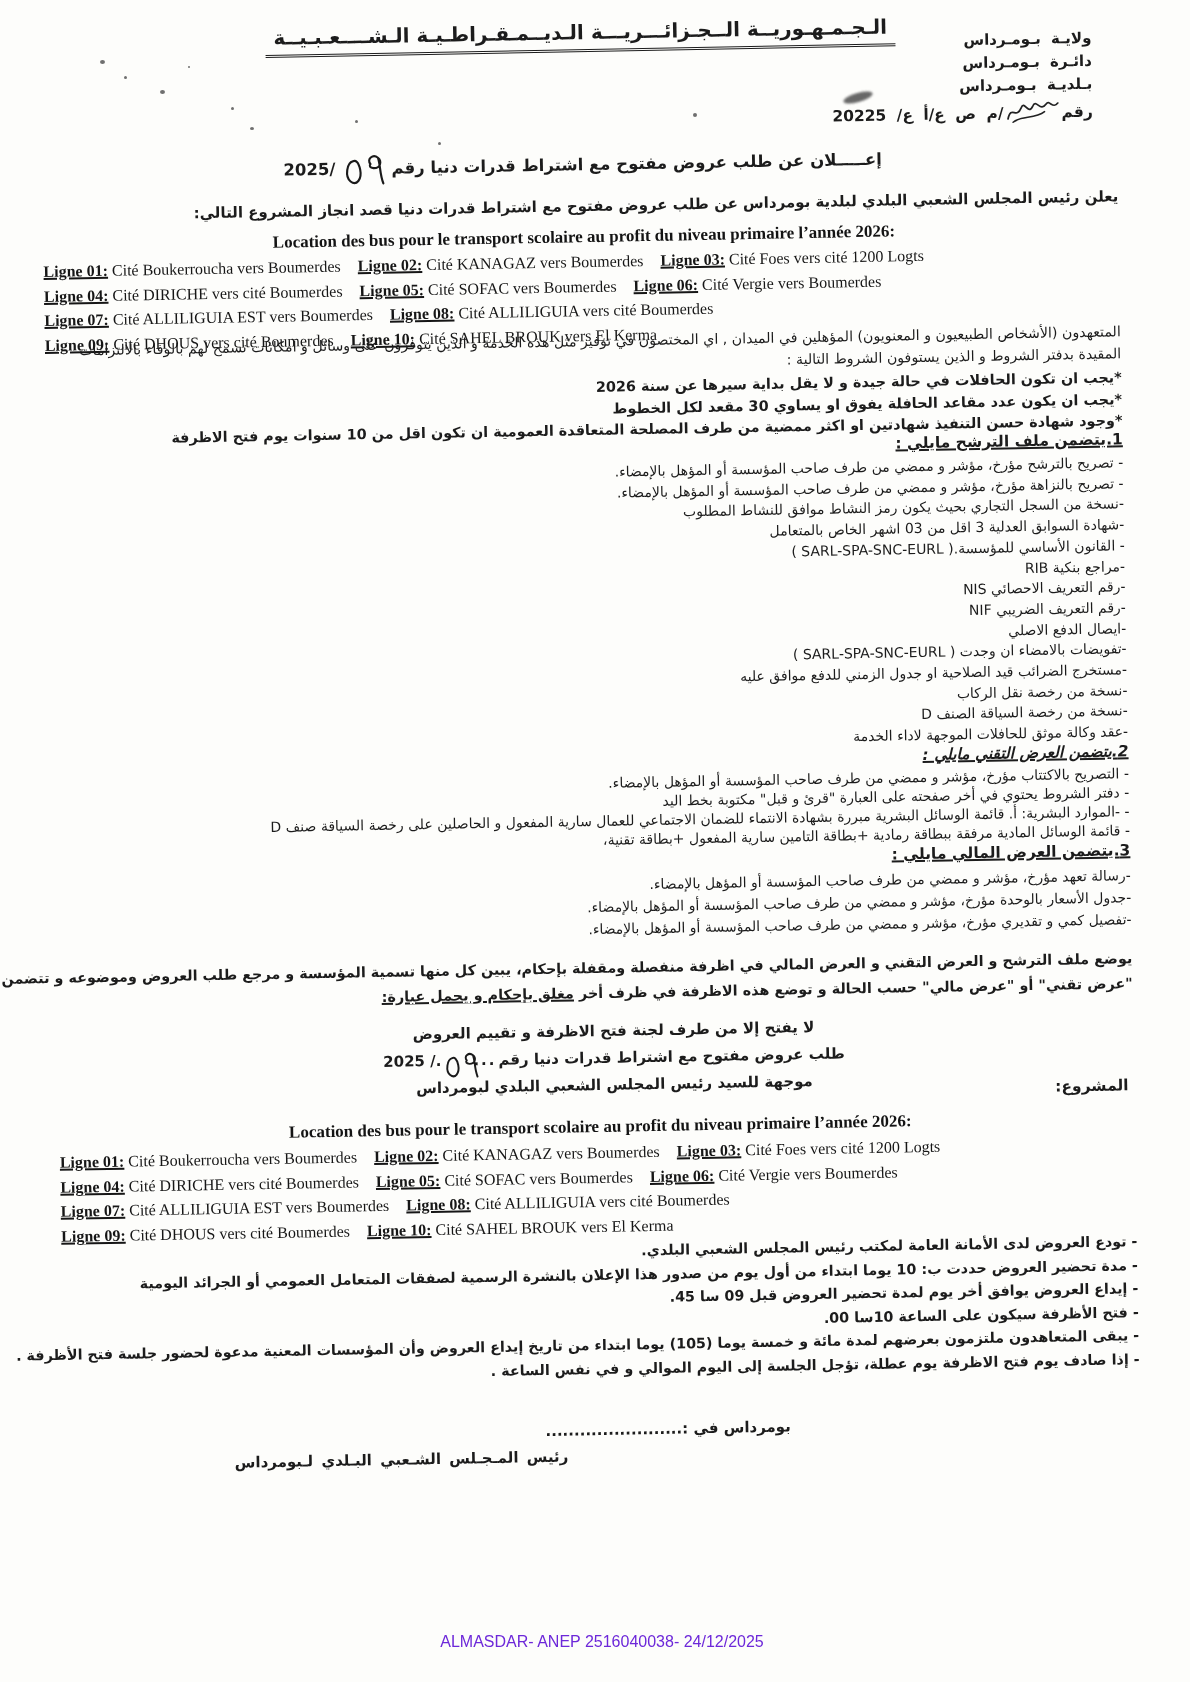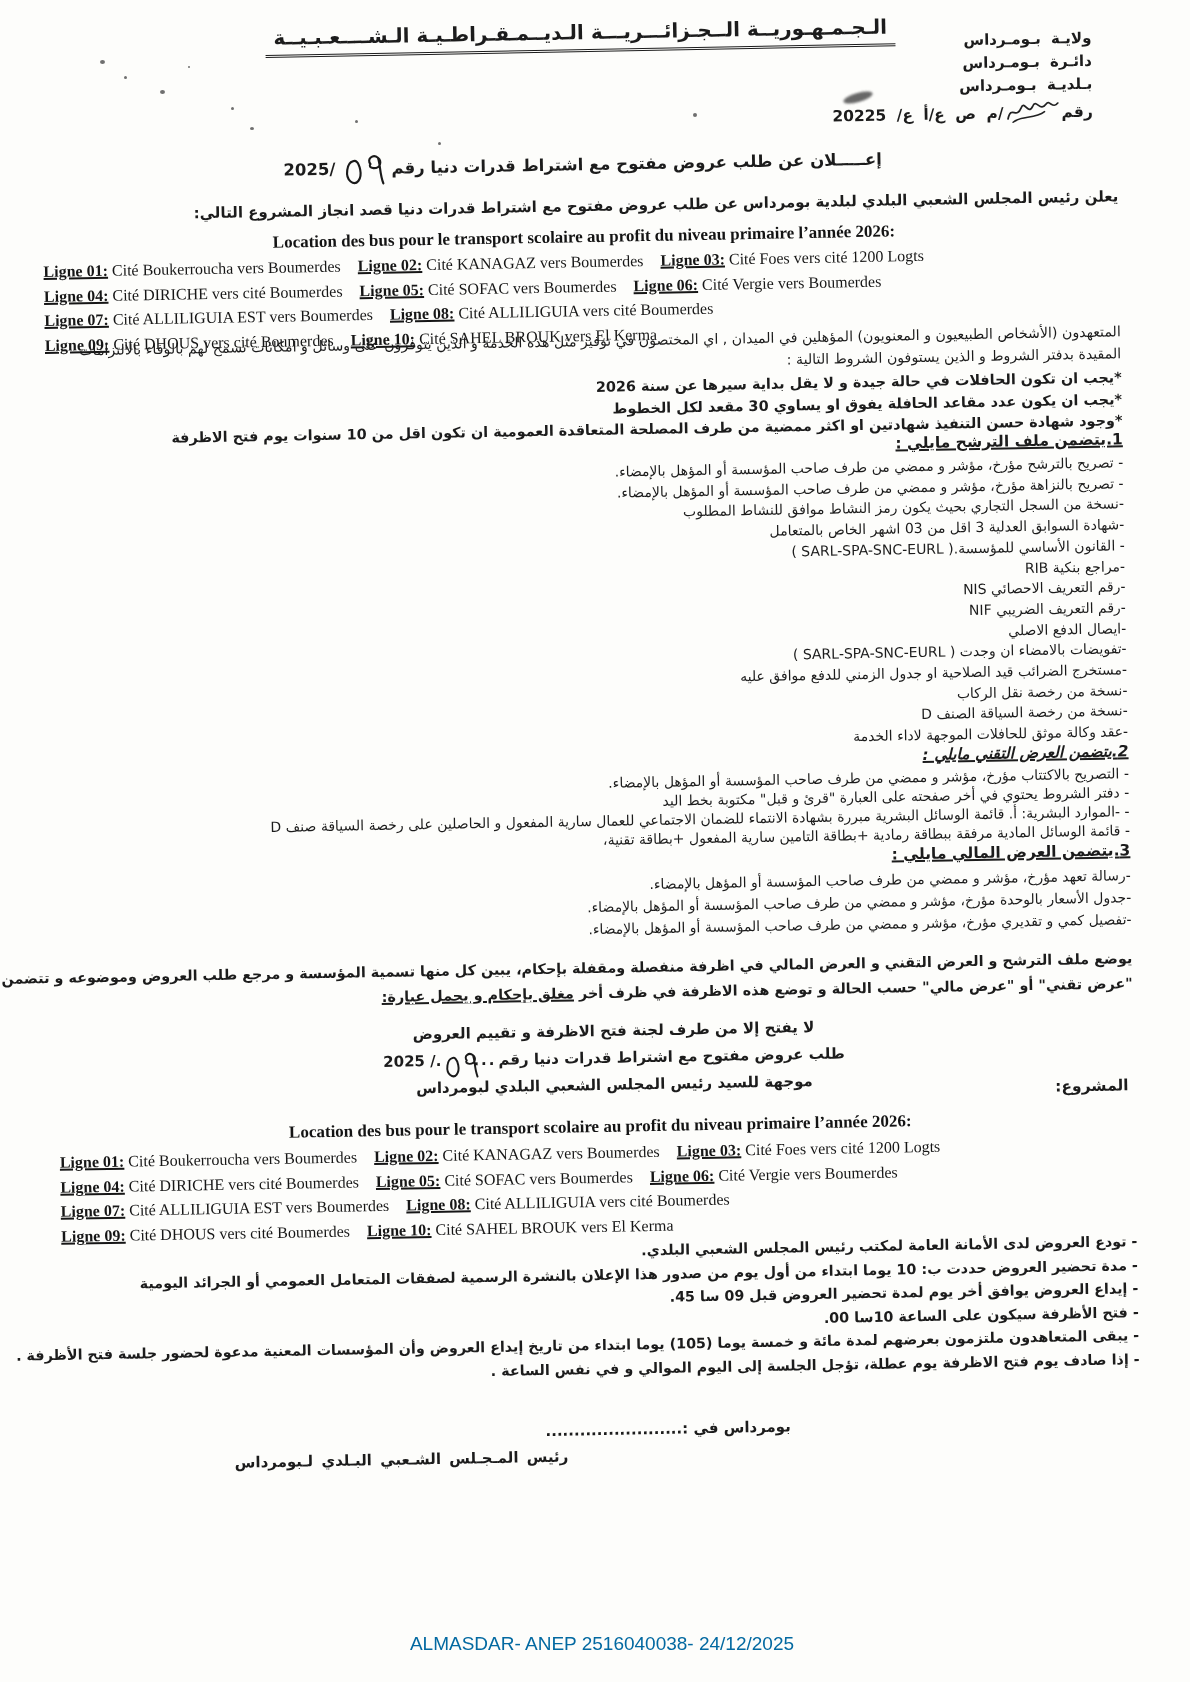--- a/index.html
+++ b/index.html
@@ -43,21 +43,21 @@
   .sealed .row2{display:flex;direction:rtl;justify-content:center;align-items:center;gap:2px;height:30px;}
   .dots{letter-spacing:2px;}
   .projlabel{top:1086px;right:66px;font-size:15.5px;font-weight:700;}
   
   .deposit{top:1240px;right:60px;font-size:14.3px;font-weight:600;line-height:23.6px;}
   
   .sigplace{top:1421px;right:410px;font-size:15px;font-weight:700;}
   .sigtitle{top:1447px;right:633px;font-size:15px;font-weight:700;letter-spacing:.3px;word-spacing:3px;}
   
   .footer{top:1633px;left:14px;right:0;text-align:center;font-family:"Liberation Sans",sans-serif;
-          font-size:19px;color:#0369a1;}
+          font-size:16px;color:#6d28d9;}
   
   .speck{position:absolute;background:#6f6f6f;border-radius:50%;}
   .smudge{position:absolute;width:30px;height:9px;background:#4e4e4e;border-radius:50%;
           transform:rotate(-16deg);filter:blur(1px);opacity:.85;}
   svg{overflow:visible;}
 </style>
 </head>
 <body>
 
 <div id="sheet">

